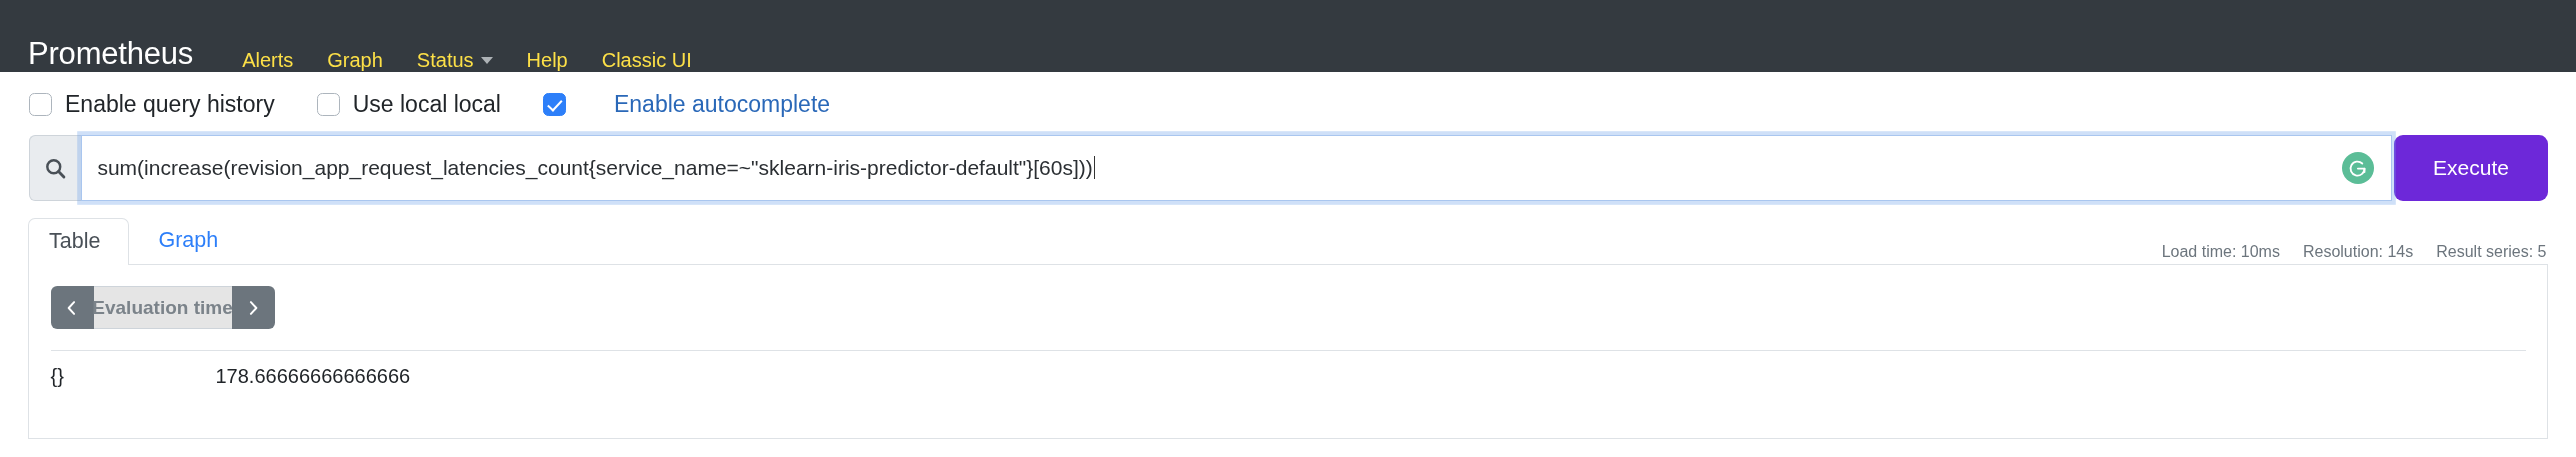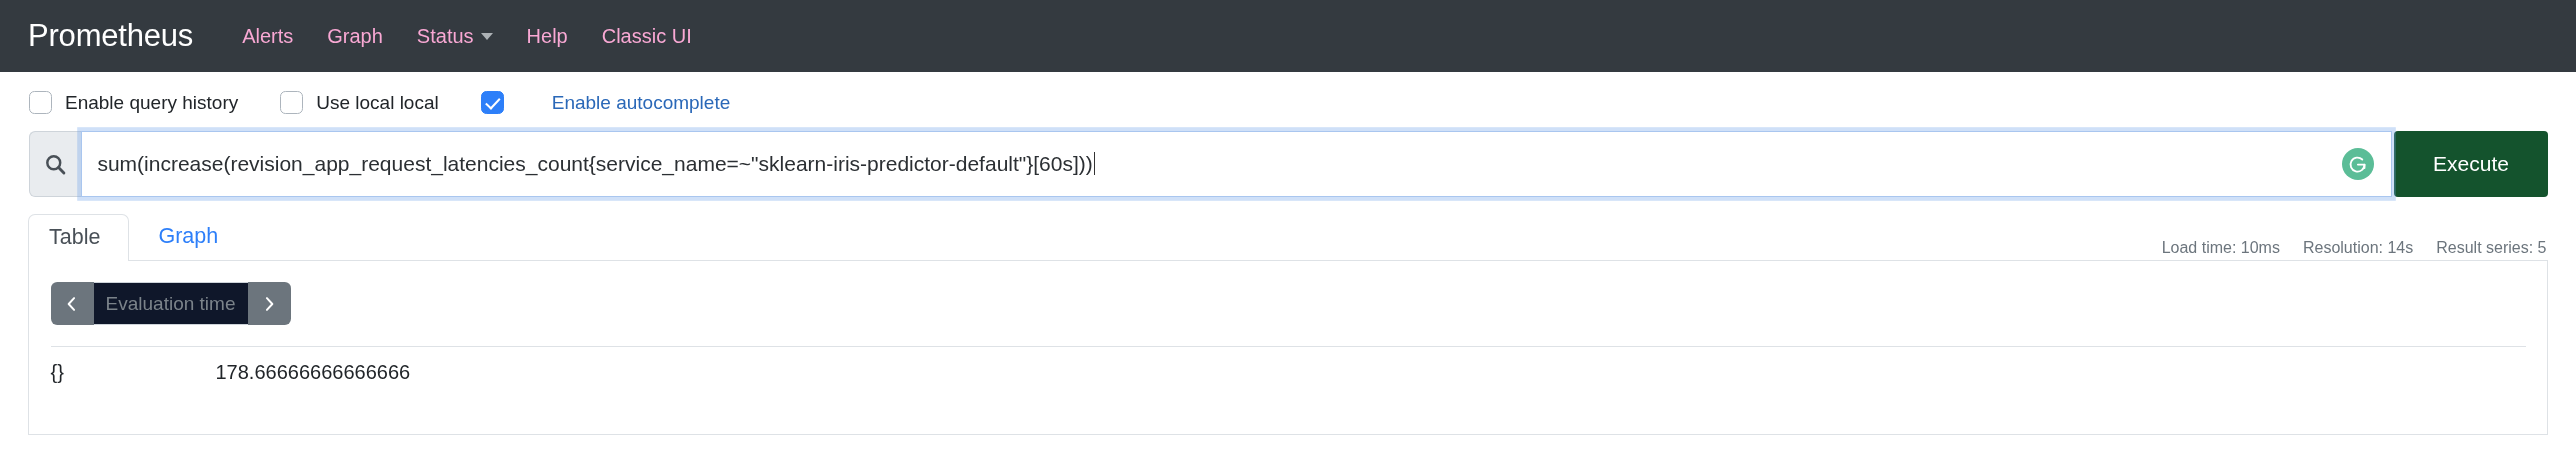--- a/index.html
+++ b/index.html
@@ -8,34 +8,34 @@
     background: #ffffff;
     font-family: "Liberation Sans", sans-serif;
   }
   body { width: 2576px; height: 457px; overflow: hidden; }
 
   
   .navbar {
     height: 72px;
     background: #343a40;
     display: flex;
-    align-items: center;
+    align-items: flex-end;
     padding: 0 28px;
   }
   .brand {
     color: #ffffff;
     font-size: 31px;
     font-weight: 400;
     letter-spacing: -0.2px;
     margin-right: 32px;
     white-space: nowrap;
   }
   .nav-links { display: flex; align-items: center; gap: 0px; }
   .nav-link {
-    color: #f9a8d4;
+    color: #fde047;
     font-size: 20px;
     padding: 0 17px;
     white-space: nowrap;
     cursor: pointer;
     display: flex;
     align-items: center;
   }
   .caret {
     display: inline-block;
     margin-left: 7px;
@@ -69,21 +69,21 @@
     content: "";
     position: absolute;
     left: 7px; top: 3.1px;
     width: 6.2px; height: 11.5px;
     border: solid #fff;
     border-width: 0 2.3px 2.3px 0;
     transform: rotate(43deg);
   }
   .opt-label {
     margin-left: 13px;
-    font-size: 19px;
+    font-size: 23px;
     color: #212529;
     white-space: nowrap;
   }
   .opt-label.accent { color: #2a68b8; margin-left: 48px; }
 
   
   .query-row {
     display: flex;
     align-items: stretch;
     padding: 0 28px 0 29px;
@@ -132,25 +132,25 @@
     transform: translateY(-50%);
     width: 32px; height: 32px;
     border-radius: 50%;
     background: #5bbd97;
     display: flex; align-items: center; justify-content: center;
     cursor: pointer;
   }
   .execute {
     flex: none;
     width: 154px;
-    background: #14532d;
+    background: #6d28d9;
     color: #fff;
     font-size: 21px;
     border: none;
-    border-radius: 4px;
+    border-radius: 9px;
     margin-left: 2.3px;
     cursor: pointer;
     font-family: "Liberation Sans", sans-serif;
   }
 
   
   .tabstrip {
     position: relative;
     margin: 0 28px 0 28px;
     display: flex;
@@ -205,29 +205,30 @@
   }
   .nav-btn {
     width: 43px;
     background: #6c757d;
     color: #fff;
     display: flex; align-items: center; justify-content: center;
     cursor: pointer;
     border: none;
   }
   .eval-input {
-    width: 154px;
-    background: #0f172a;
+    width: 138px;
+    background: #e5e5e5;
     border: 1.5px solid #ced4da;
     border-left: none; border-right: none;
     display: flex; align-items: center; justify-content: center;
     font-size: 19px;
     color: #7b838a;
     cursor: text;
     white-space: nowrap;
+    font-weight: bold;
   }
   .divider {
     margin: 21px 21.5px 0 21.5px;
     border-top: 1.5px solid #dee2e6;
   }
   .result-row {
     display: flex;
     align-items: center;
     padding: 14px 0 0 21.5px;
     font-size: 20px;

